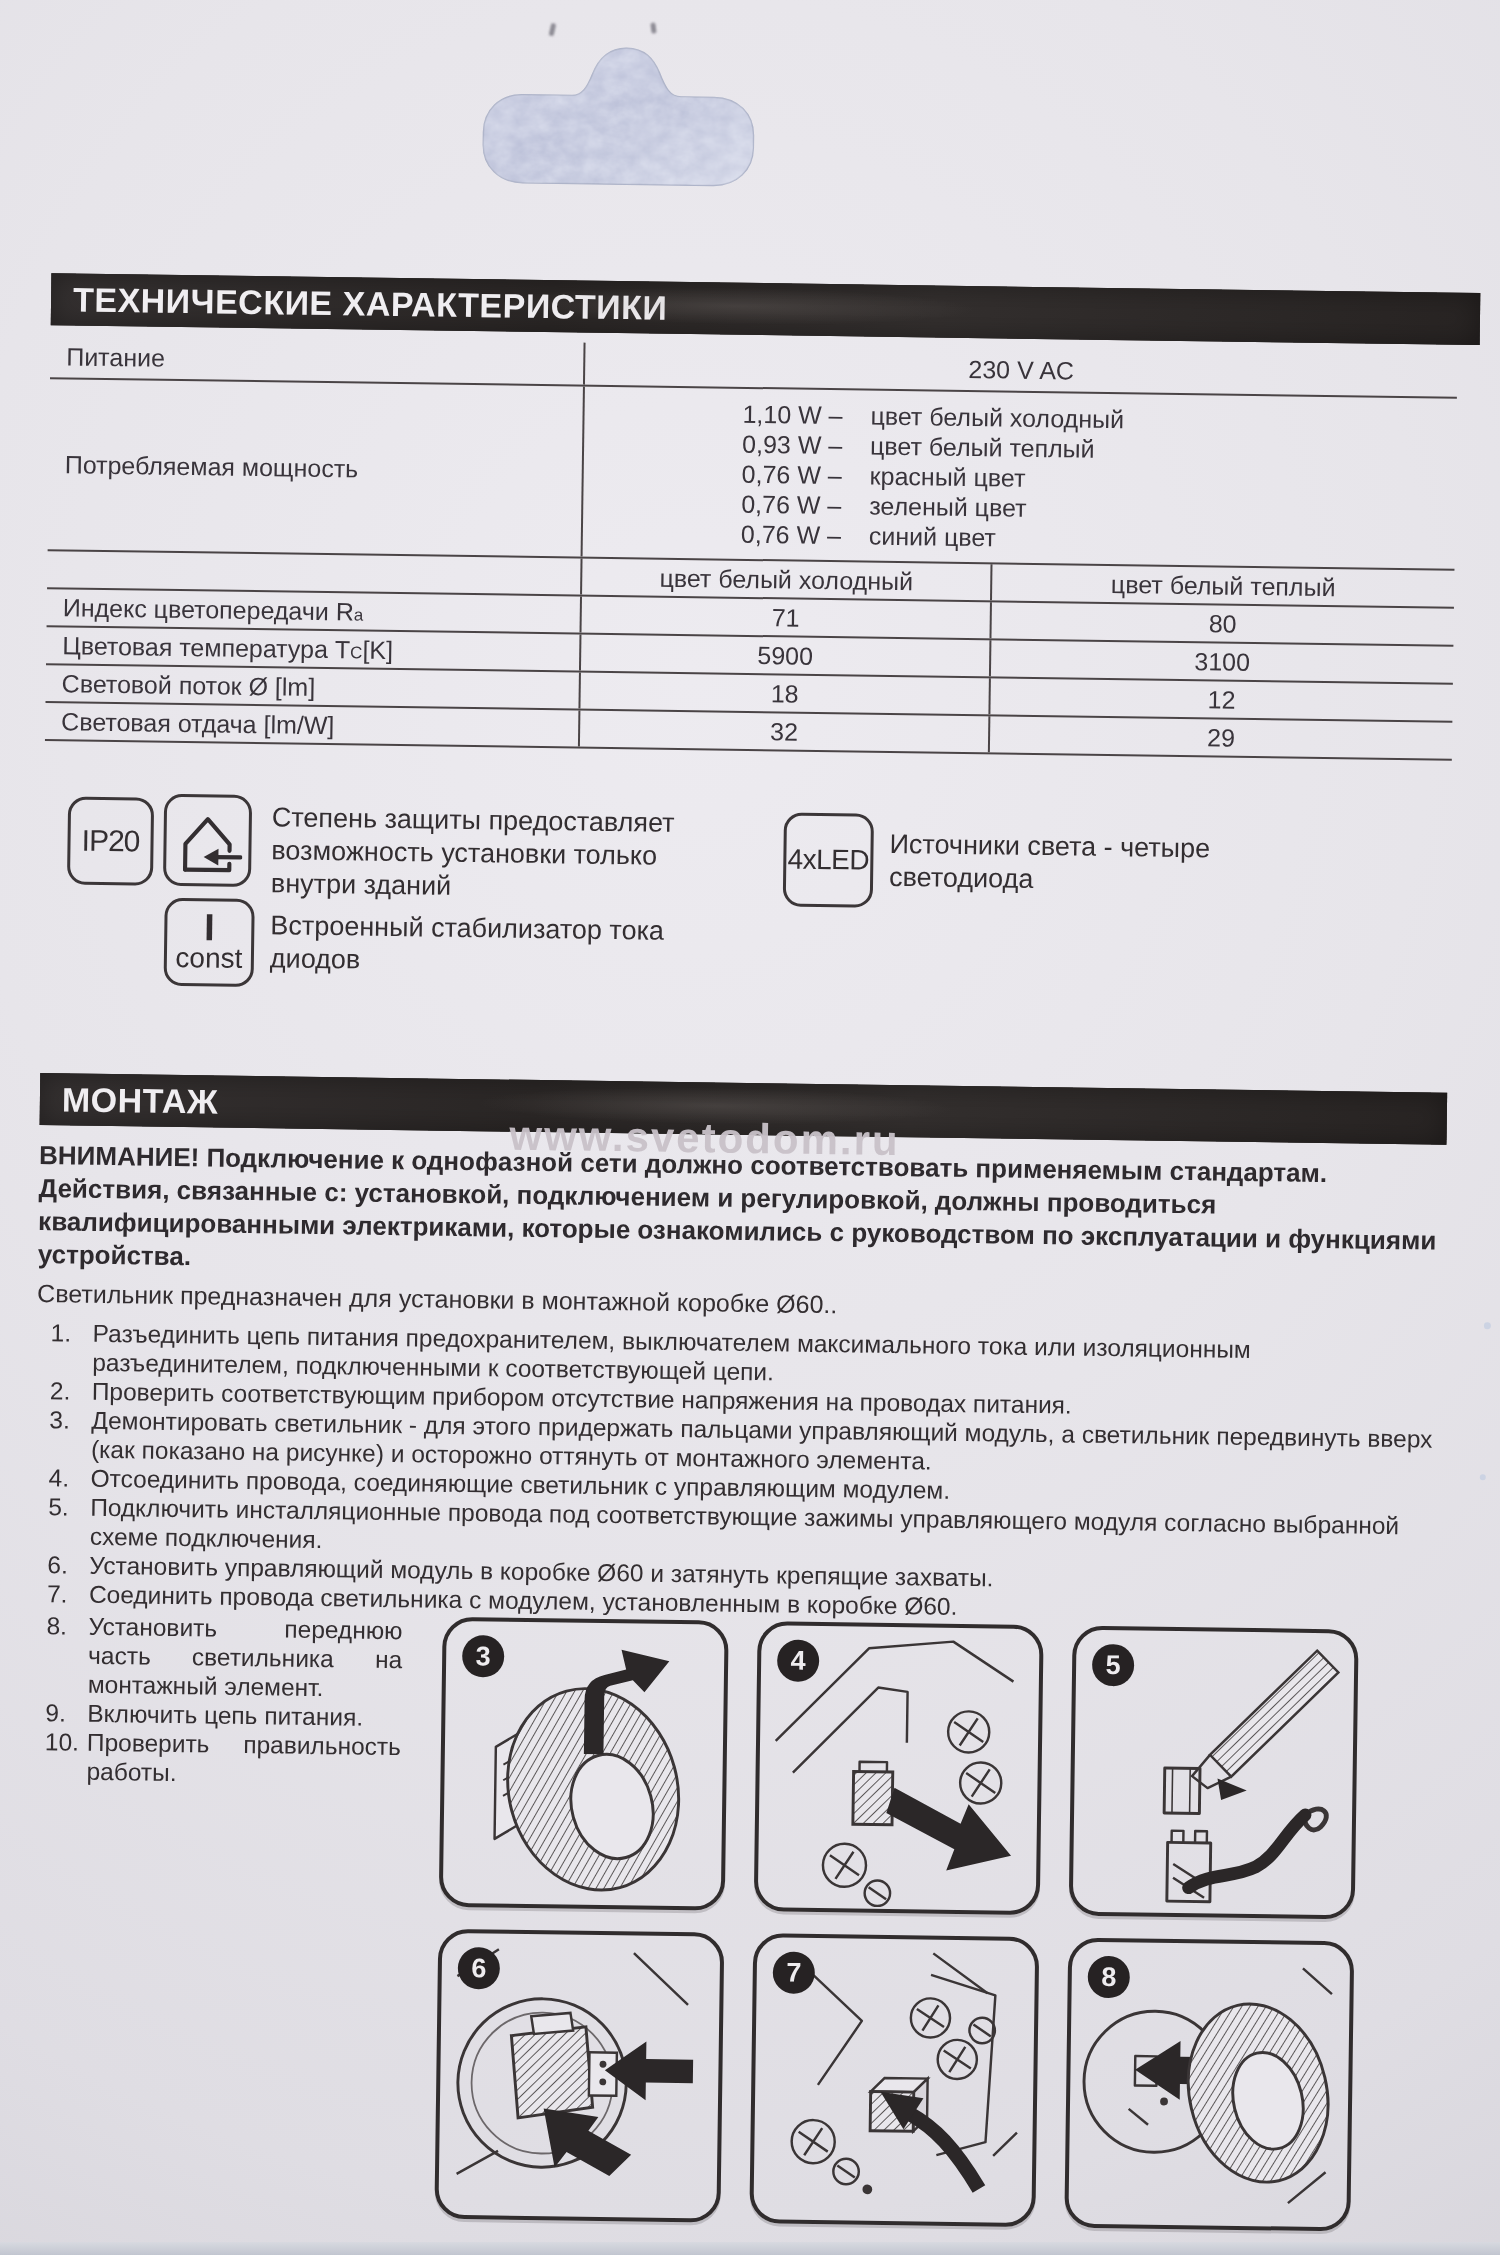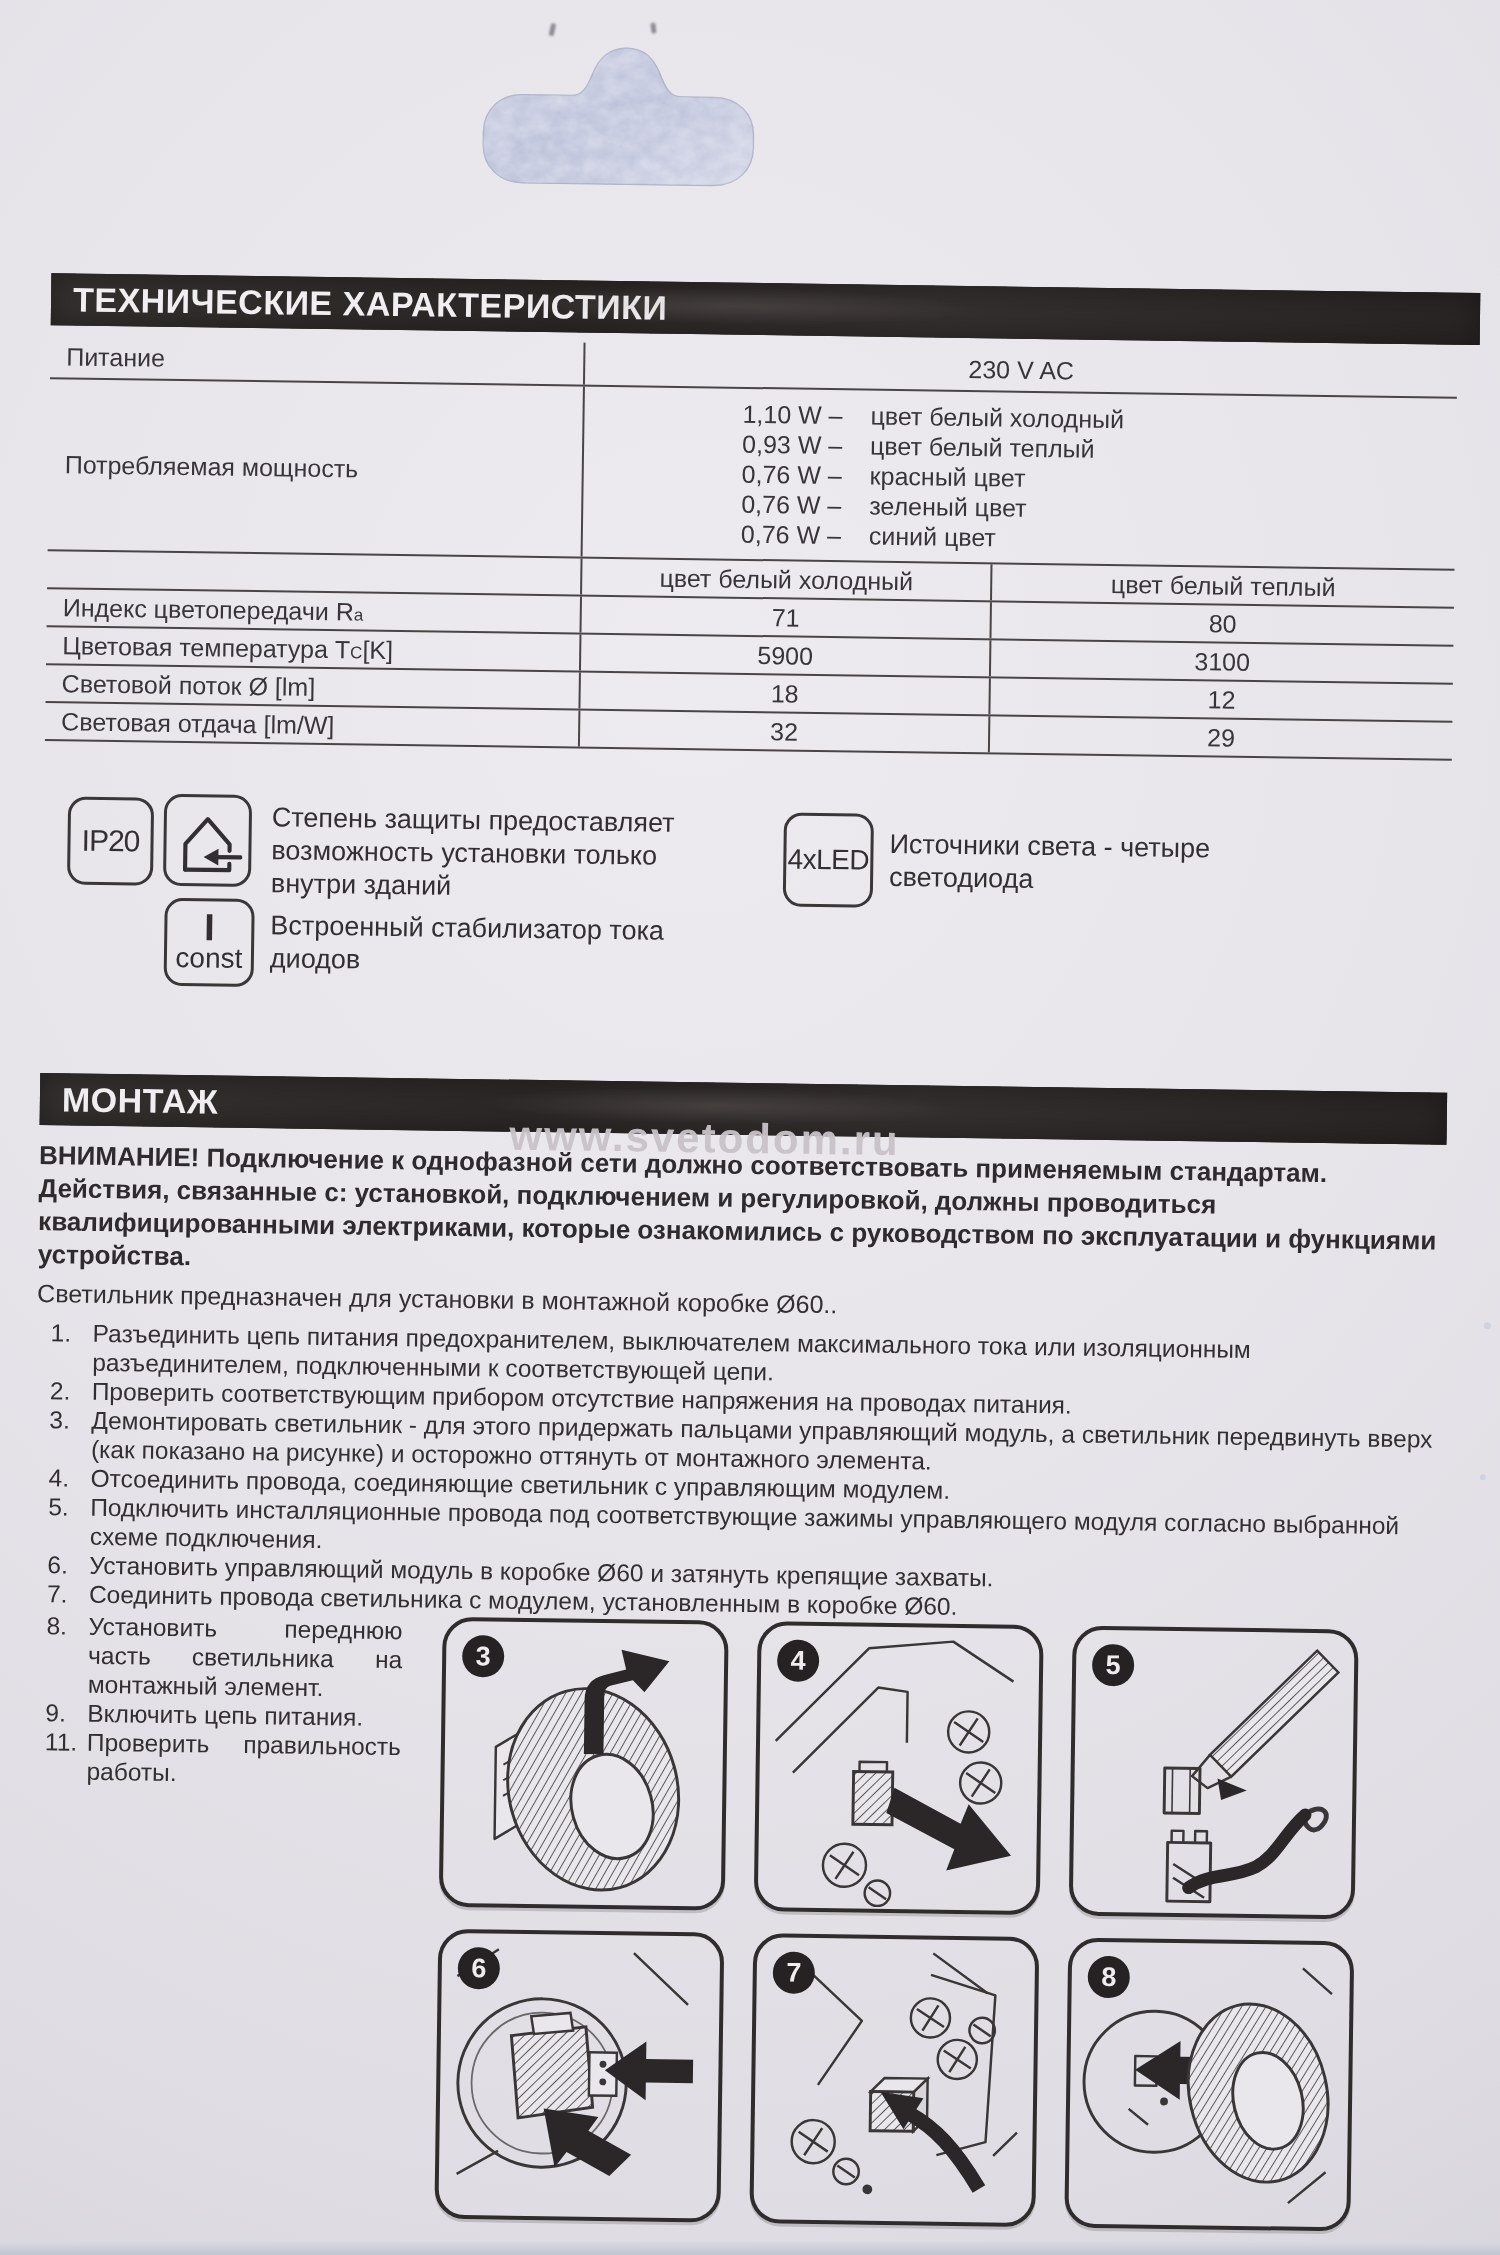--- a/index.html
+++ b/index.html
@@ -270,21 +270,21 @@
         <div class="colsteps">
           <div class="step">
               <span class="num">8.</span>
               <span class="txt">Установить переднюю часть светильника на монтажный элемент.</span>
             </div>
           <div class="step">
               <span class="num">9.</span>
               <span class="txt">Включить цепь питания.</span>
             </div>
           <div class="step">
-              <span class="num">11.</span>
+              <span class="num">10.</span>
               <span class="txt">Проверить правильность работы.</span>
             </div>
         </div>
 
         <div class="figs">
 
           <div class="fig">
             <div class="fignum">3</div>
             <svg viewBox="0 0 284 288">
               <defs>

